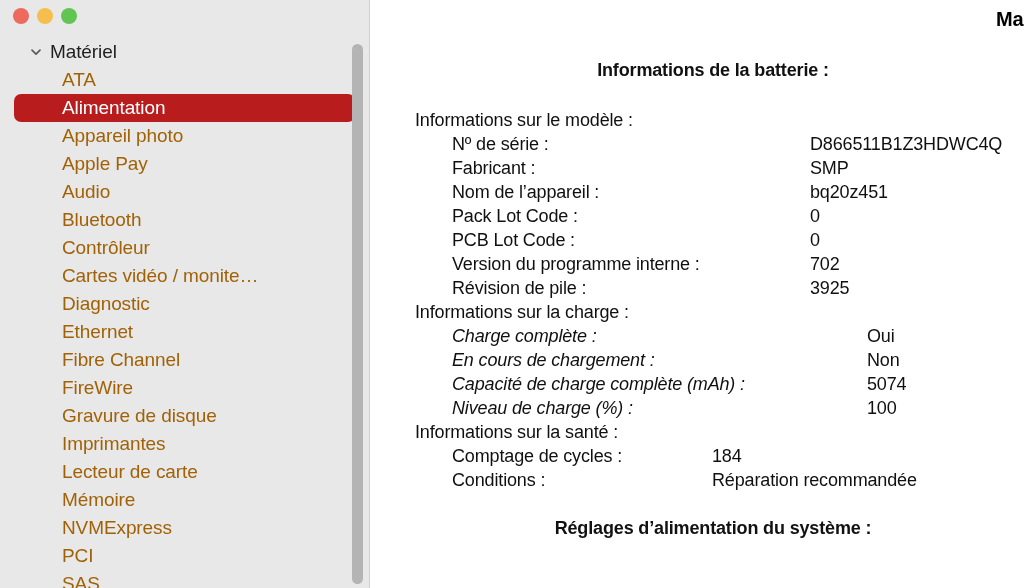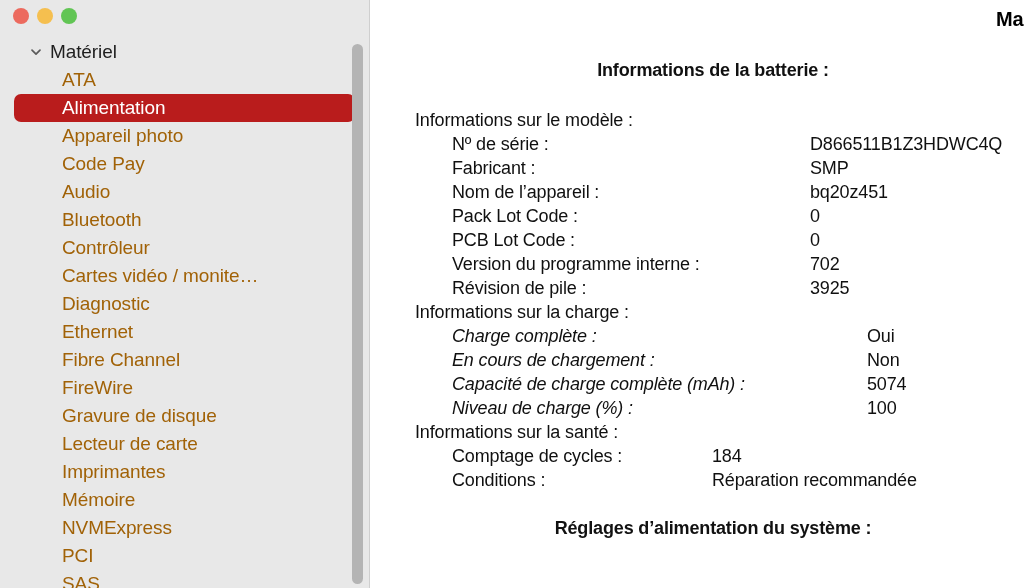--- a/index.html
+++ b/index.html
@@ -221,21 +221,21 @@
       <div class="list-item">
           <span>ATA</span>
         </div>
       <div class="list-item selected">
           <span>Alimentation</span>
         </div>
       <div class="list-item">
           <span>Appareil photo</span>
         </div>
       <div class="list-item">
-          <span>Code Pay</span>
+          <span>Apple Pay</span>
         </div>
       <div class="list-item">
           <span>Audio</span>
         </div>
       <div class="list-item">
           <span>Bluetooth</span>
         </div>
       <div class="list-item">
           <span>Contrôleur</span>
         </div>
@@ -251,24 +251,24 @@
       <div class="list-item">
           <span>Fibre Channel</span>
         </div>
       <div class="list-item">
           <span>FireWire</span>
         </div>
       <div class="list-item">
           <span>Gravure de disque</span>
         </div>
       <div class="list-item">
+          <span>Imprimantes</span>
+        </div>
+      <div class="list-item">
           <span>Lecteur de carte</span>
-        </div>
-      <div class="list-item">
-          <span>Imprimantes</span>
         </div>
       <div class="list-item">
           <span>Mémoire</span>
         </div>
       <div class="list-item">
           <span>NVMExpress</span>
         </div>
       <div class="list-item">
           <span>PCI</span>
         </div>

